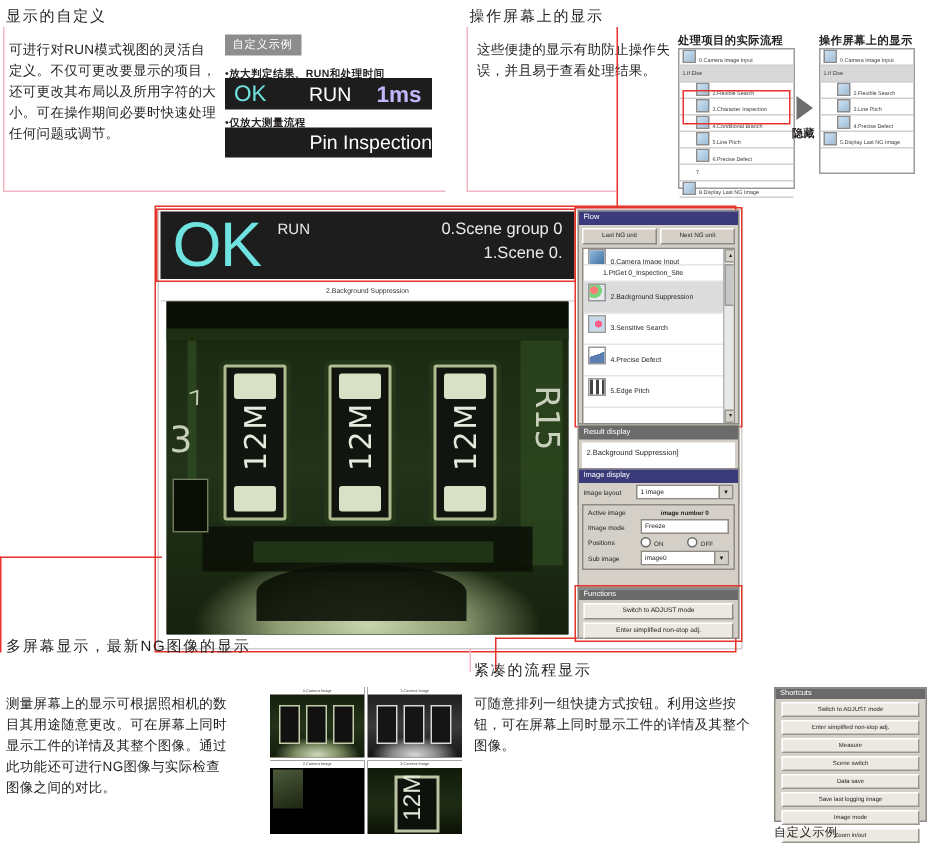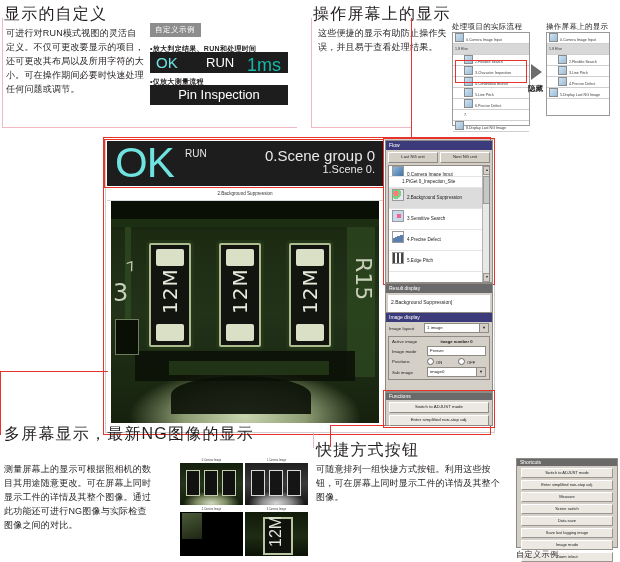--- a/index.html
+++ b/index.html
@@ -1,51 +1,51 @@
 <!DOCTYPE html>
 <html><head>
 <meta charset="utf-8">
 <style>
   html,body{margin:0;padding:0;background:#ffffff;}
   body{width:620px;height:562px;position:relative;overflow:hidden;
        font-family:"Liberation Sans","DejaVu Sans",sans-serif;color:#231f20;}
   .abs{position:absolute;}
 
   
-  .sec-title{font-size:16px;letter-spacing:1.2px;color:#231f20;font-weight:400;white-space:nowrap;}
+  .sec-title{font-size:10px;letter-spacing:1.2px;color:#231f20;font-weight:400;white-space:nowrap;}
   .body-cn{font-size:9px;line-height:14px;color:#231f20;letter-spacing:.2px;}
 
   
   #tl-title{left:4px;top:4px;}
   #tl-body{left:6px;top:26px;width:138px;}
 
   
   #cdx-tag{left:150px;top:23px;background:#8d8d8d;color:#fff;font-size:7.5px;
            padding:2px 6px 2px 5px;letter-spacing:.5px;}
   .cdx-cap{font-size:7px;font-weight:bold;letter-spacing:.3px;color:#231f20;white-space:nowrap;}
   #cdx-cap1{left:150px;top:44px;}
   #cdx-cap2{left:150px;top:77px;}
   #cdx-box1{left:150px;top:52px;width:138px;height:21px;background:#1d1d1d;}
   #cdx-box2{left:150px;top:85px;width:138px;height:20px;background:#1d1d1d;}
   #cdx-box1 .ok{position:absolute;left:6px;top:2px;color:#6fe3e0;font-size:15px;}
   #cdx-box1 .run{position:absolute;left:56px;top:3px;color:#ffffff;font-size:13px;}
-  #cdx-box1 .ms{position:absolute;right:7px;top:3px;color:#14b8a6;font-size:18px;}
-  #cdx-box2 .pin{position:absolute;left:0;right:0;top:2px;text-align:center;color:#fff;font-size:13px;}
+  #cdx-box1 .ms{position:absolute;right:7px;top:3px;color:#c4b5fd;font-size:15px;font-weight:bold;}
+  #cdx-box2 .pin{position:absolute;left:0;right:0;top:2px;text-align:right;color:#fff;font-size:13px;}
 
   
   #tl-vline{left:2px;top:18px;width:1px;height:110px;background:#f0b8c2;}
   #tl-hline{left:2px;top:127px;width:295px;height:1px;background:#f0b8c2;}
 
   
   #tr-title{left:313px;top:4px;}
   #tr-body{left:318px;top:26px;width:130px;}
   #tr-vline{left:311px;top:18px;width:1px;height:110px;background:#f0b8c2;}
   #tr-hline{left:311px;top:127px;width:100px;height:1px;background:#f0b8c2;}
 
-  .flow-hd{font-size:7.5px;font-weight:normal;letter-spacing:.3px;color:#231f20;white-space:nowrap;}
+  .flow-hd{font-size:7.5px;font-weight:bold;letter-spacing:.3px;color:#231f20;white-space:nowrap;}
   #flow-hd-1{left:452px;top:22px;}
   #flow-hd-2{left:546px;top:22px;}
 
   .flowbox{border:1px solid #9b9b9b;background:#fff;}
   #flow-a{left:452px;top:32px;width:76px;height:92px;}
   #flow-b{left:546px;top:32px;width:62px;height:82px;}
   .frow{position:relative;height:10px;border-bottom:1px solid #cfcfcf;font-size:3.6px;
         color:#3a3a3a;line-height:10px;padding-left:2px;white-space:nowrap;overflow:hidden;}
   .frow .ico{display:inline-block;width:7px;height:7px;vertical-align:-1px;margin-right:2px;
              border:1px solid #8b8b8b;background:linear-gradient(135deg,#cfe2f3,#9bbdd8);}
@@ -56,21 +56,21 @@
               border-top:8px solid transparent;border-bottom:8px solid transparent;}
   #flow-hide{left:528px;top:84px;font-size:7.5px;font-weight:bold;color:#231f20;}
 
   
   #screen{left:105px;top:139px;width:388px;height:292px;background:#ffffff;border:1px solid #cfcfcf;}
 
   
   #rhead{position:absolute;left:1px;top:1px;width:276px;height:45px;background:#1d1d1d;}
   #rhead .ok{position:absolute;left:8px;top:-2px;font-size:42px;color:#6fe3e0;letter-spacing:-1px;}
   #rhead .run{position:absolute;left:78px;top:7px;font-size:10px;color:#e9e9e9;}
-  #rhead .sg{position:absolute;right:8px;top:6px;font-size:15px;color:#e9e9e9;}
+  #rhead .sg{position:absolute;right:8px;top:6px;font-size:11px;color:#e9e9e9;}
   #rhead .sc{position:absolute;right:8px;top:22px;font-size:11px;color:#e9e9e9;}
   #rhead-red{left:104px;top:139px;width:278px;height:47px;border:1.8px solid #e8332a;}
 
   
   #viewport{position:absolute;left:1px;top:47px;width:276px;height:243px;background:#fff;}
   #vp-caption{position:absolute;left:0;top:0;width:100%;height:13px;background:#ffffff;
               font-size:4.6px;color:#333;text-align:center;line-height:13px;border-bottom:1px solid #d8d8d8;}
   #pcb{position:absolute;left:4px;top:14px;width:268px;height:222px;overflow:hidden;
        background:#0d1508;}
   
@@ -358,21 +358,21 @@
   </div>
   <div class="thumbimg" style="left:65px;top:49px;width:63px;height:49px;
        background:linear-gradient(180deg,#0e1708,#1f2c14 60%,#0b1206);">
     <div class="thcap">3.Camera Image</div>
     <div style="position:absolute;left:18px;top:10px;width:26px;height:34px;background:#0f120c;border:2px solid #b9c6a1;"></div>
     <div style="position:absolute;left:18px;top:10px;width:26px;height:34px;color:#e2e7d8;font-size:16px;text-align:center;line-height:34px;transform:rotate(-90deg);">12M</div>
   </div>
 </div>
 
 <div class="abs" id="bm-vline"></div>
-<div class="abs sec-title" id="bm-title">快捷方式按钮</div>
+<div class="abs sec-title" id="bm-title">紧凑的流程显示</div>
 <div class="abs body-cn" id="bm-body">可随意排列一组快捷方式按钮。利用这些按钮，可在屏幕上同时显示工件的详情及其整个图像。</div>
 
 <div class="abs" id="sc-panel">
   <div class="tp-title grey" style="height:7px;line-height:7px;">Shortcuts</div>
   <div class="scbtn">Switch to ADJUST mode</div>
   <div class="scbtn">Enter simplified non-stop adj.</div>
   <div class="scbtn">Measure</div>
   <div class="scbtn">Scene switch</div>
   <div class="scbtn">Data save</div>
   <div class="scbtn">Save last logging image</div>

